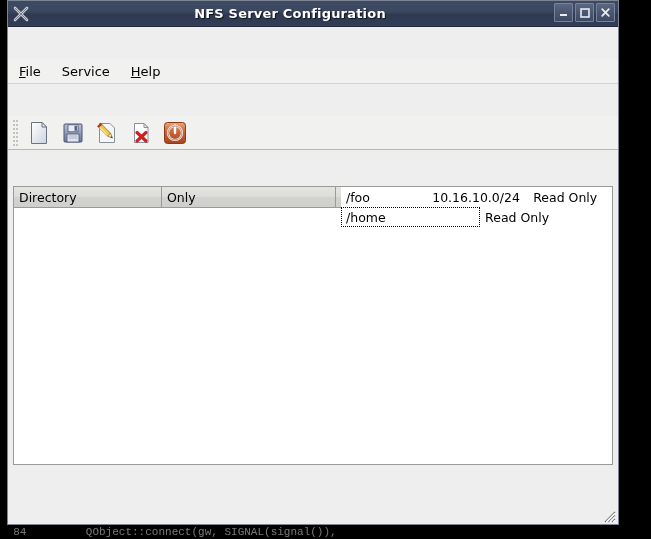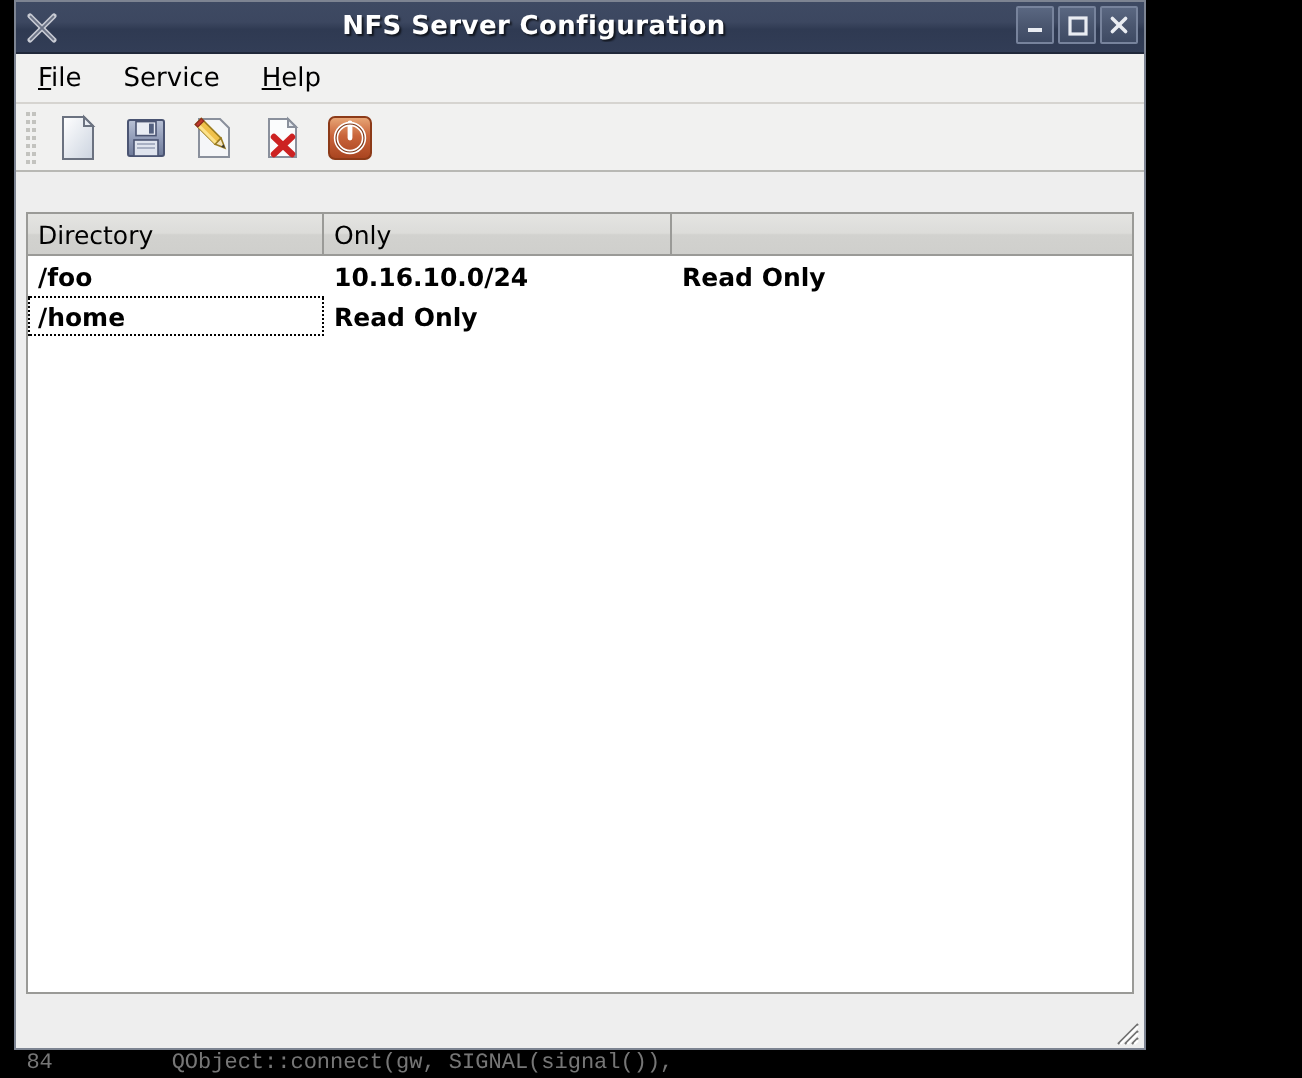--- a/index.html
+++ b/index.html
@@ -35,27 +35,28 @@
     white-space: pre;
     overflow: hidden;
     opacity: 0.55;
   }
 
   
   #window {
     position: absolute;
     left: 7px;
     top: 0px;
-    width: 566px;
+    width: 612px;
     height: 525px;
     background: #eeeeee;
     border: 1px solid #7d8492;
     box-sizing: border-box;
     display: flex;
     flex-direction: column;
+    gap: 32px;
   }
 
   
   #titlebar {
     position: relative;
     height: 26px;
     flex: 0 0 26px;
     background: linear-gradient(to bottom, #3e4a63 0%, #3c4760 40%, #2f3a52 55%, #323d56 100%);
     border-bottom: 1px solid #20283a;
     display: flex;
@@ -169,23 +170,22 @@
     background: #eeeeee;
     display: flex;
     min-height: 0;
   }
   #listview {
     flex: 1 1 auto;
     background: #ffffff;
     border: 1px solid #9a9a97;
     box-sizing: border-box;
     display: flex;
-    flex-direction: column;
-    overflow: hidden;
-    margin-top: 16px;
+    flex-direction: row;
+    overflow: hidden;
   }
 
   #lv-header {
     display: flex;
     height: 21px;
     flex: 0 0 21px;
     background: #d9d9d6;
     box-sizing: border-box;
   }
   .lv-th {
@@ -208,21 +208,20 @@
     flex: 1 1 auto;
     background: #ffffff;
     overflow: hidden;
   }
   .lv-row {
     display: flex;
     height: 20px;
     align-items: flex-start;
     box-sizing: border-box;
     cursor: default;
-    font-weight: bold;
   }
   .lv-td {
     font-size: 12.5px;
     color: #000000;
     padding-left: 5px;
     box-sizing: border-box;
     white-space: nowrap;
     overflow: hidden;
     height: 20px;
     display: flex;

